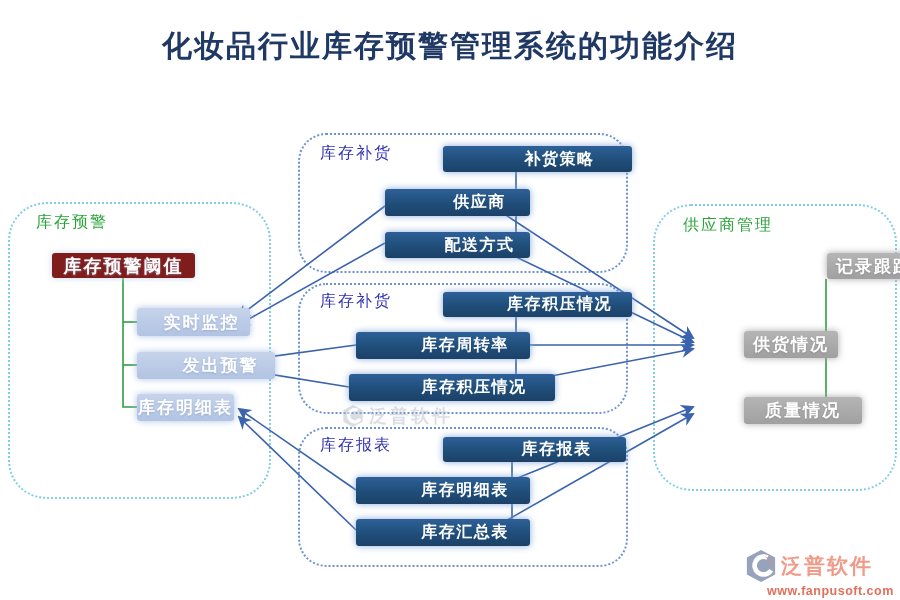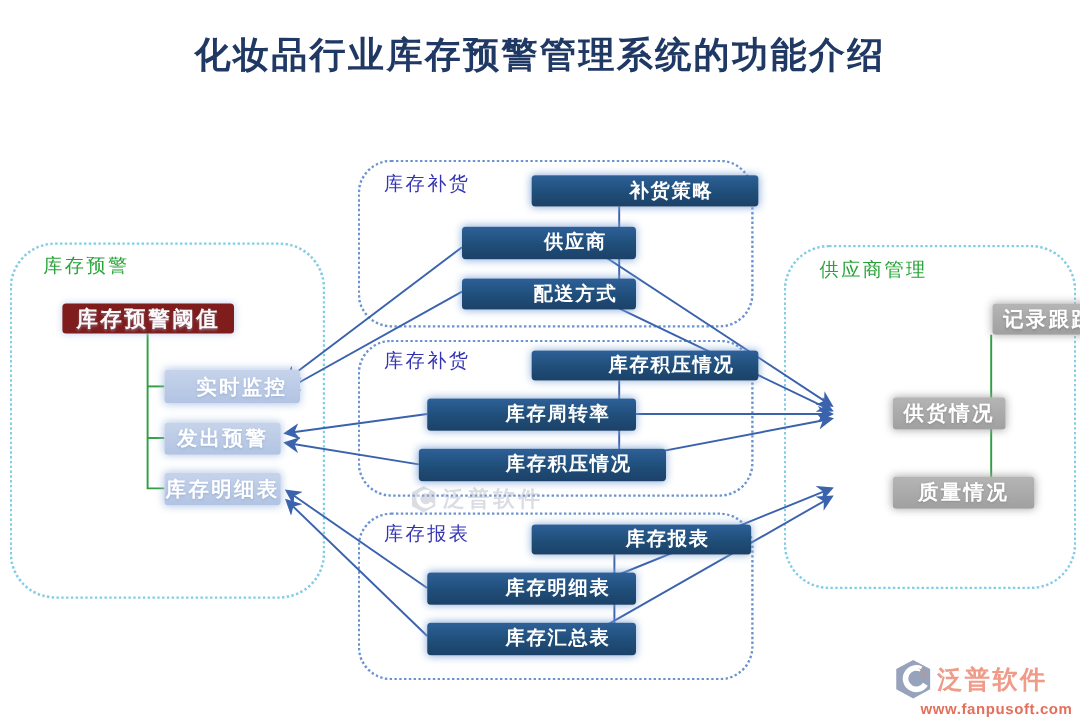--- a/index.html
+++ b/index.html
@@ -107,21 +107,21 @@
       <path d="M489,244 L693,342" marker-start="url(#arw)" marker-end="url(#arw)"></path>
       <path d="M488,345 L693,345" marker-start="url(#arw)" marker-end="url(#arw)"></path>
       <path d="M488,388 L693,349" marker-start="url(#arw)" marker-end="url(#arw)"></path>
       <path d="M488,490 L693,407" marker-start="url(#arw)" marker-end="url(#arw)"></path>
       <path d="M488,531 L693,414" marker-start="url(#arw)" marker-end="url(#arw)"></path>
     </g>
   </svg>
 
   <div class="node faded" style="left:52px;top:253px;width:143px;height:25px;">库存预警阈值</div>
   <div class="node light" style="left:137px;top:308px;width:97px;height:28px;padding-left:16px;">实时监控</div>
-  <div class="node light" style="left:137px;top:352px;width:97px;height:27px;">发出预警</div>
+  <div class="node light" style="left:137px;top:352px;width:109px;height:27px;padding-left:29px;">发出预警</div>
   <div class="node light" style="left:137px;top:394px;width:97px;height:27px;">库存明细表</div>
 
   <div class="node dark" style="left:443px;top:146px;width:145px;height:26px;">补货策略</div>
   <div class="node dark" style="left:385px;top:189px;width:101px;height:27px;">供应商</div>
   <div class="node dark" style="left:385px;top:232px;width:101px;height:26px;">配送方式</div>
 
   <div class="node dark" style="left:443px;top:292px;width:145px;height:25px;">库存积压情况</div>
   <div class="node dark" style="left:356px;top:332px;width:130px;height:27px;">库存周转率</div>
   <div class="node dark" style="left:349px;top:374px;width:162px;height:27px;">库存积压情况</div>
 

